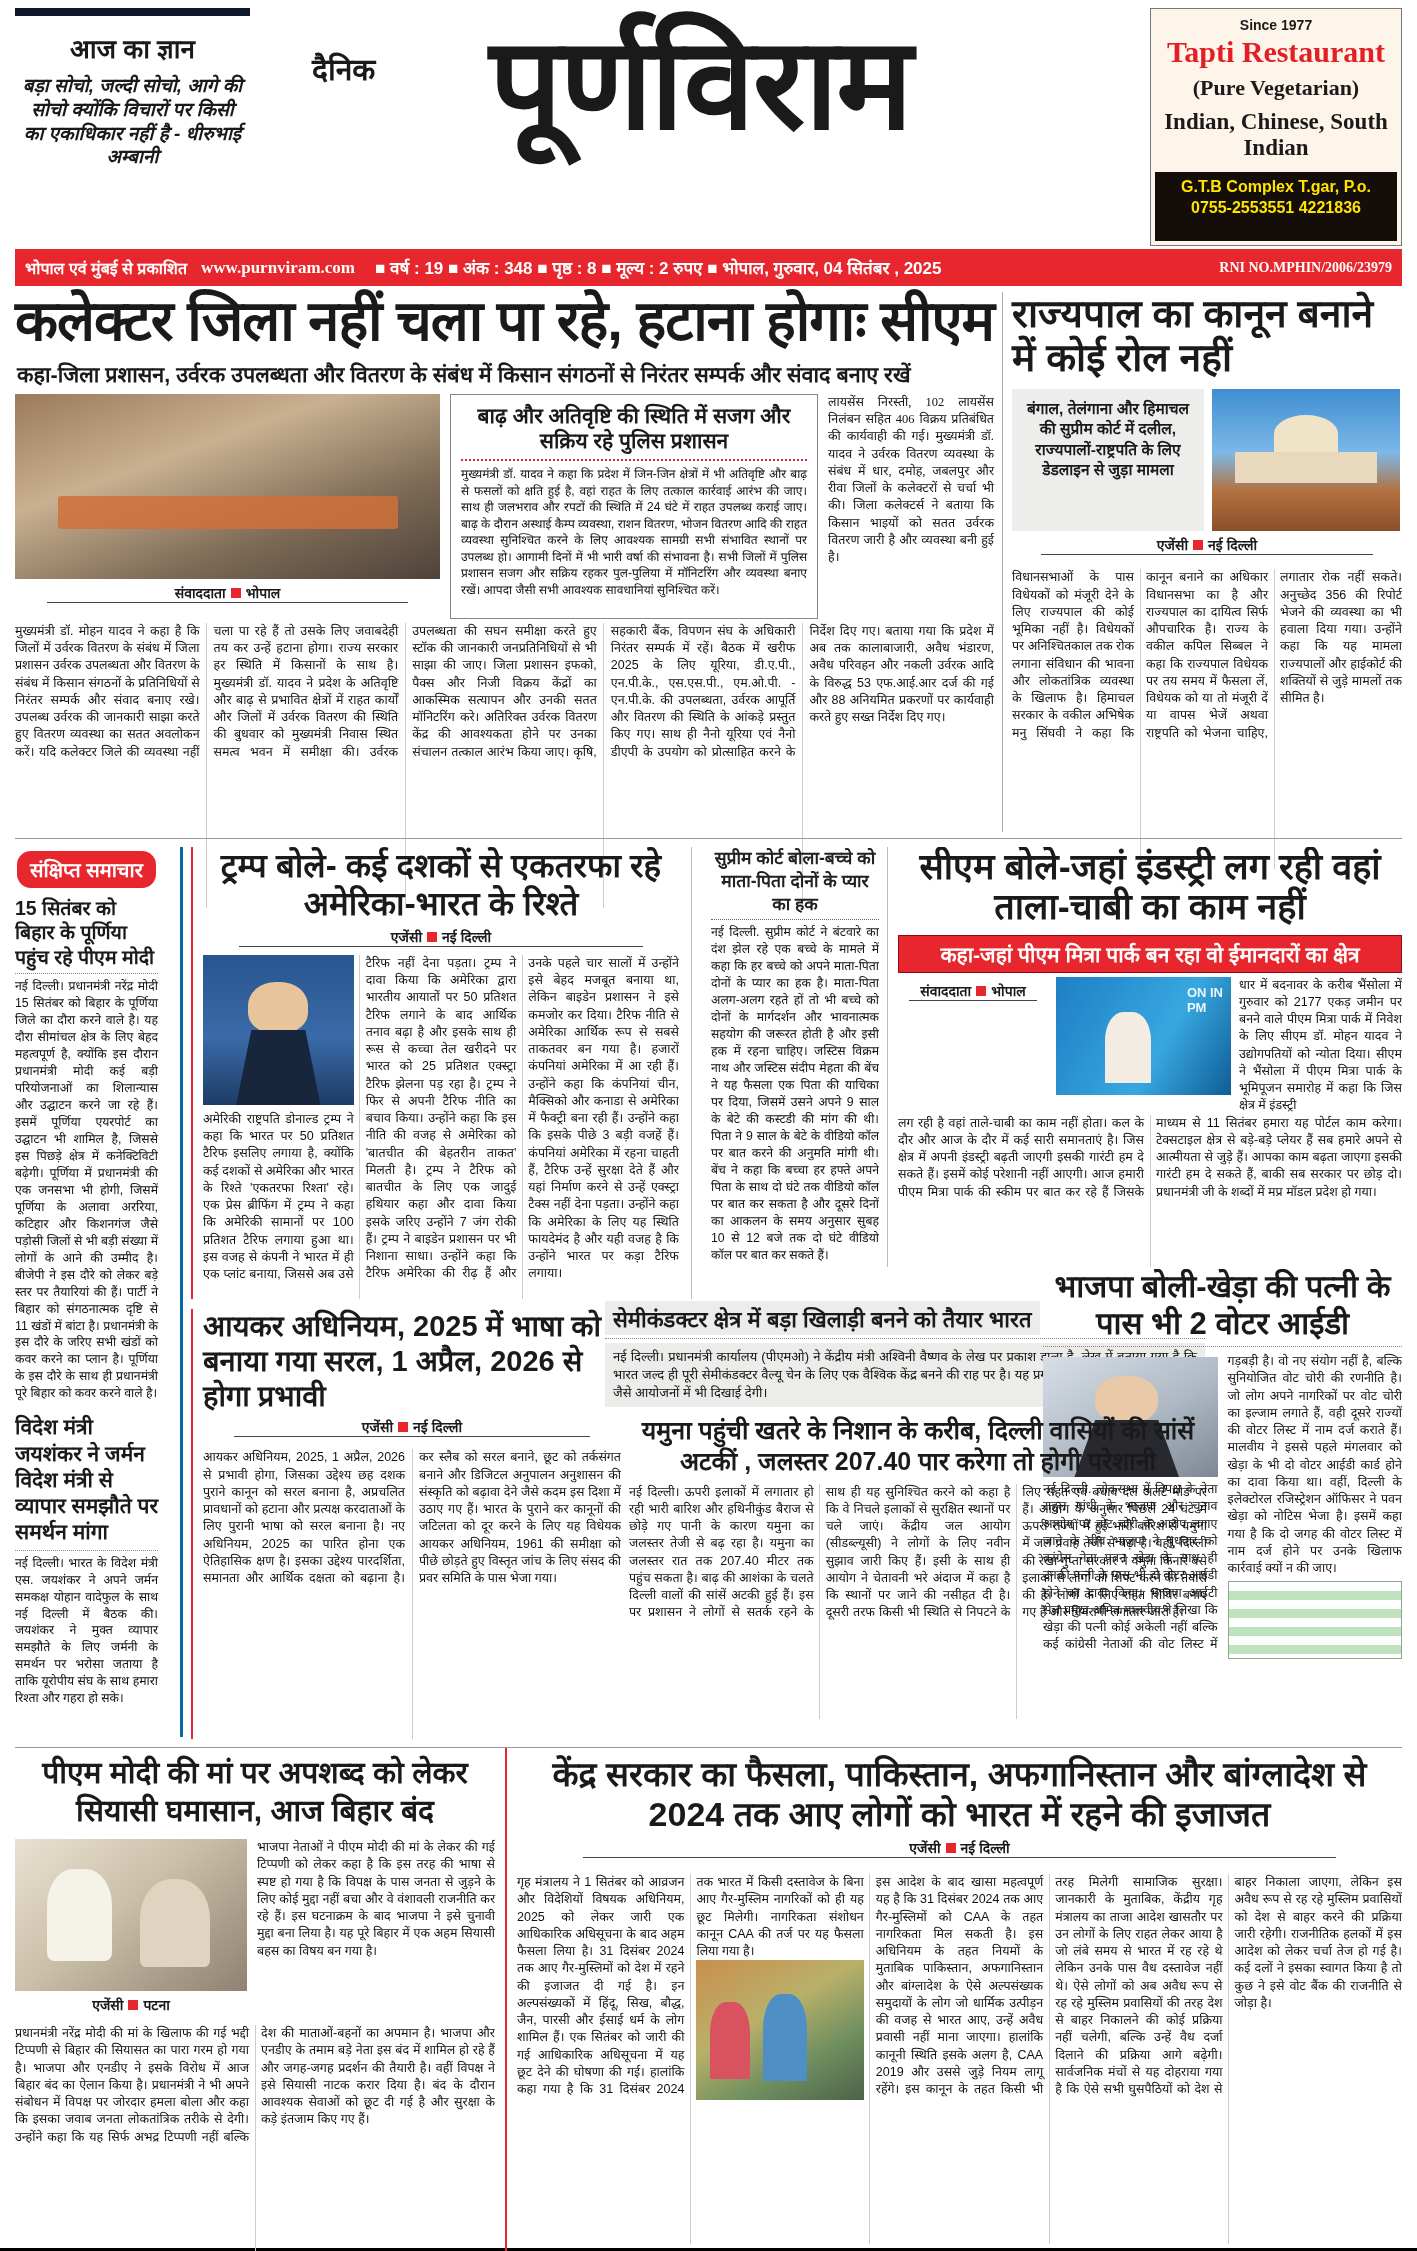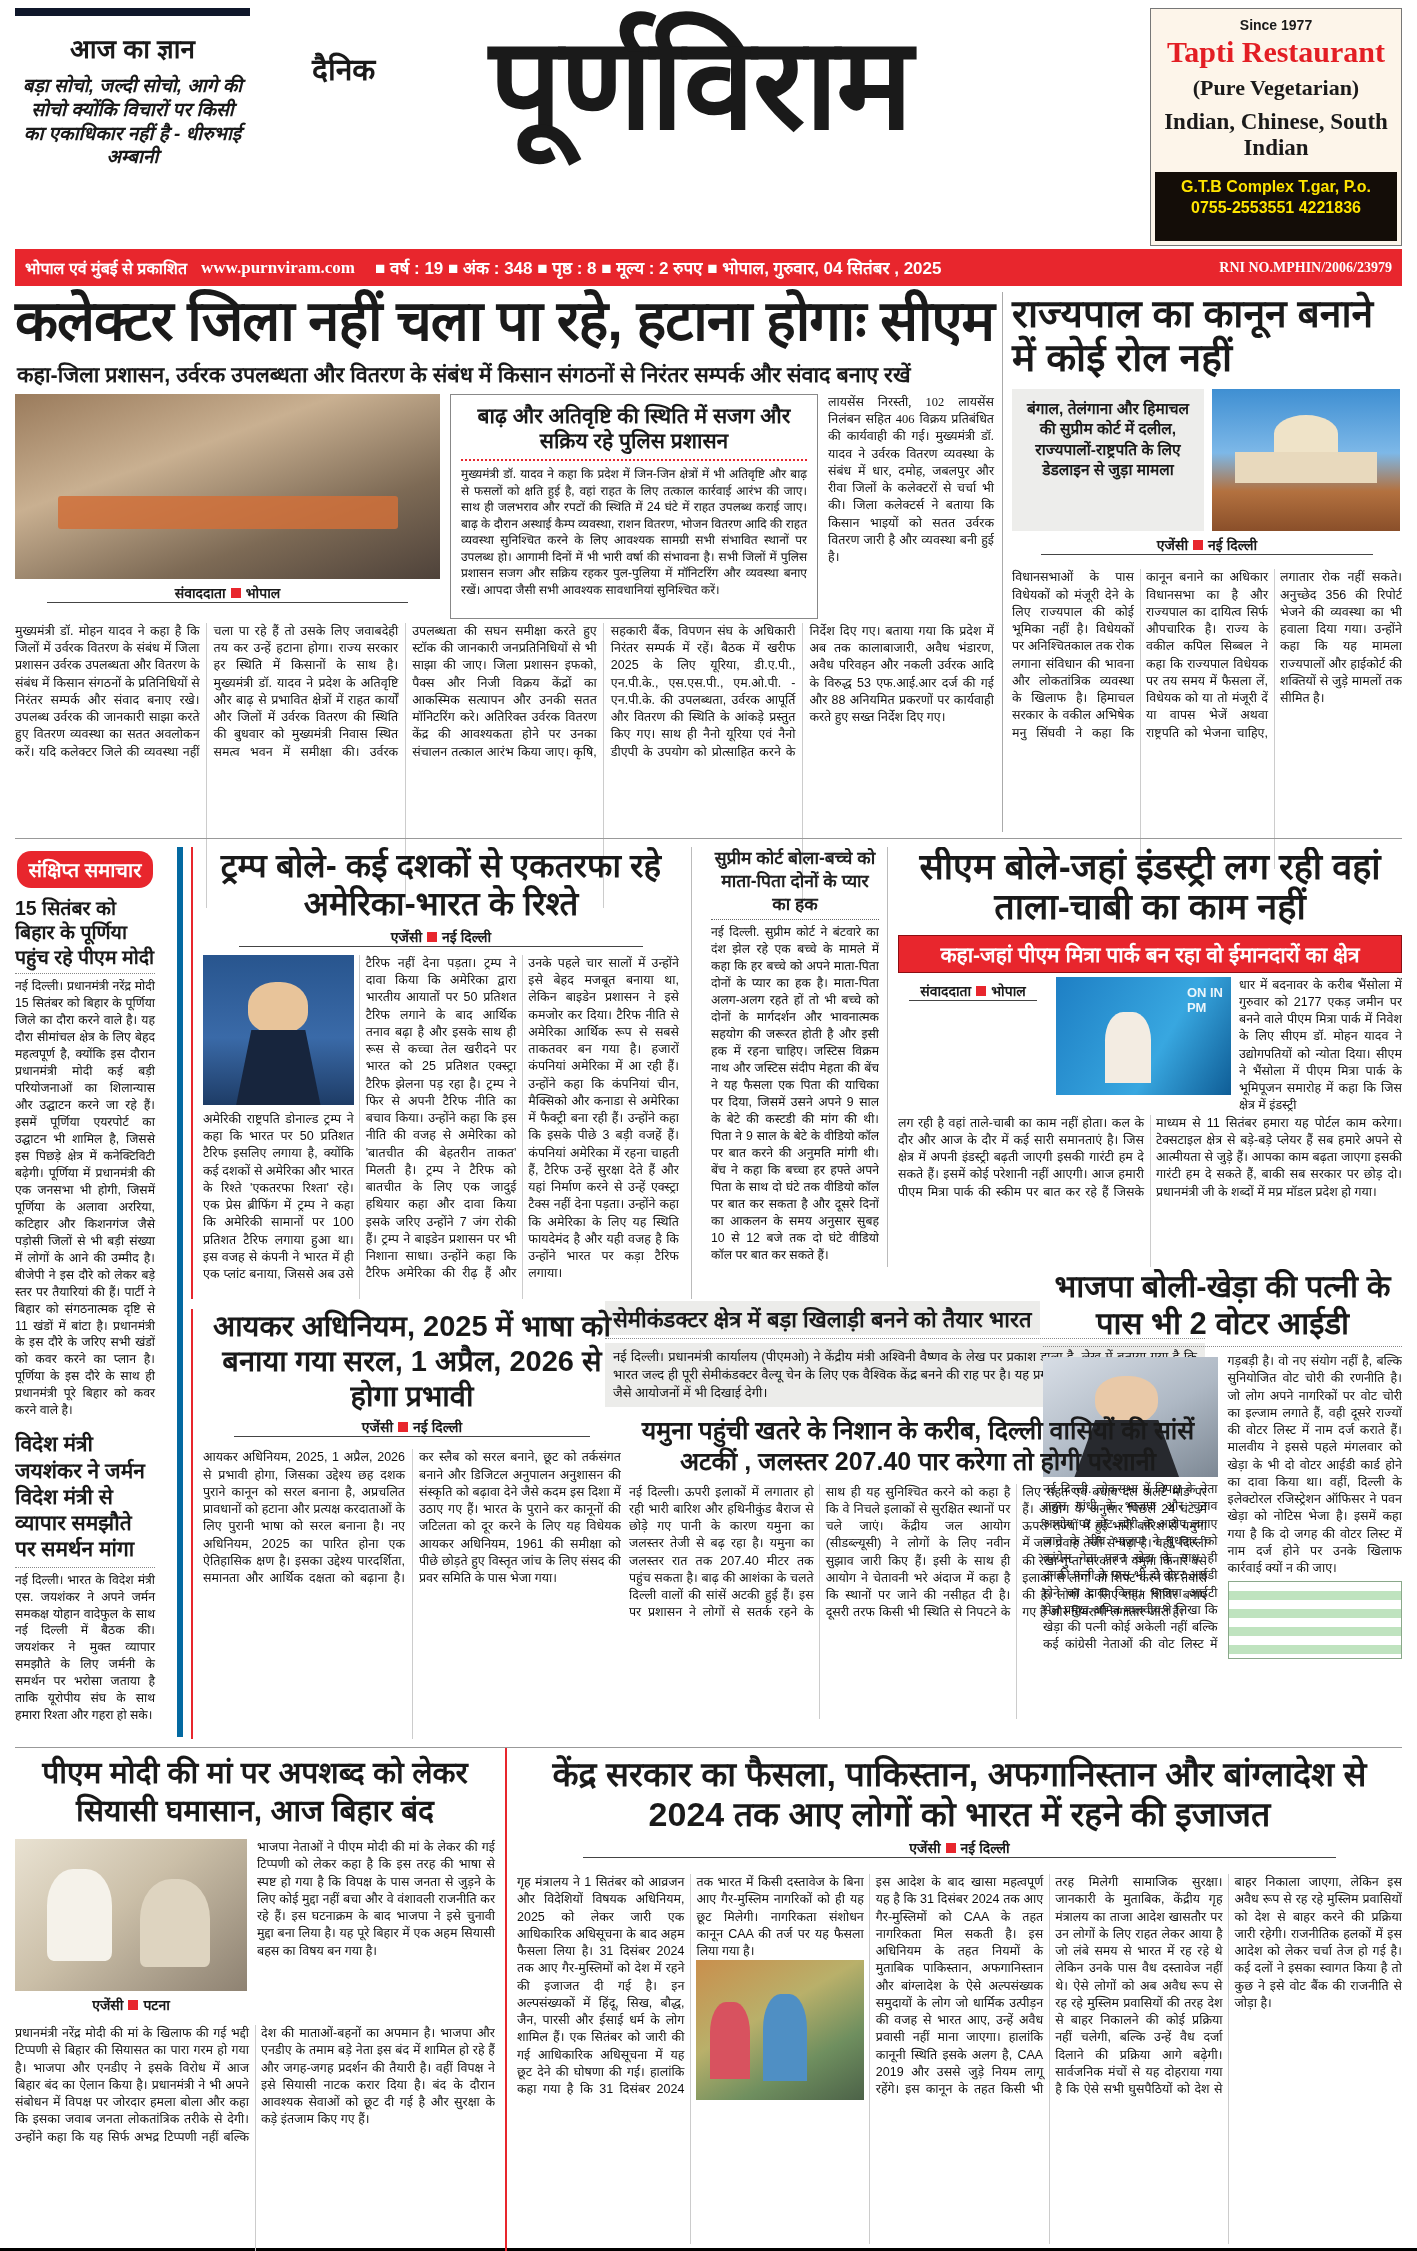--- a/index.html
+++ b/index.html
@@ -57,21 +57,21 @@
   .rs-row { display:flex; gap:8px; margin-top:10px; }
   .rs-box { width:192px; background:#ededeb; font-size:15.5px; font-weight:bold; text-align:center; padding:10px 6px; line-height:1.3; }
   .ph-court { width:188px; height:142px; background:linear-gradient(180deg,#3f8fd2 0%,#7db8e8 45%,#b3713f 72%,#8a4f2a 100%); }
   .ph-court::before { content:""; position:absolute; left:33%; top:18%; width:34%; height:26%; background:#efe3c8; border-radius:50% 50% 0 0; }
   .ph-court::after { content:""; position:absolute; left:12%; top:44%; width:76%; height:22%; background:#e8d9bd; }
   .rs-body { margin-top:6px; height:300px; column-count:3; column-gap:12px; column-rule:1px solid #ccc; overflow:hidden; }
 
   
   .mid { position:relative; height:905px; margin-top:6px; border-top:1px solid #999; }
   .blk { position:absolute; overflow:hidden; }
-  .sidebar { left:0; top:8px; width:168px; height:890px; border-right:6px solid #0369a1; padding-right:22px;}
+  .sidebar { left:0; top:8px; width:168px; height:890px; border-right:3px solid #0369a1; padding-right:22px;}
   .badge { background:#e8262d; color:#fff; font-size:20px; font-weight:bold; text-align:center; border-radius:14px; padding:5px 4px; margin:4px 2px 8px 2px; }
   .sidebar h4 { font-size:19.5px; font-weight:bold; line-height:1.25; margin-bottom:3px; }
   .sb-dots { border:0; border-bottom:1px dotted #888; margin:4px 0; }
   .sidebar .body-txt { font-size:12.3px; }
   .sb2 { margin-top:12px; }
   .sb2 h4 { font-size:21px; }
 
   .trump { left:176px; top:8px; width:488px; height:452px; border-left:2px solid #e8262d; padding-left:10px; }
   .trump h1 { font-size:33px; font-weight:bold; text-align:center; line-height:1.15; }
   .trump-body { column-count:3; column-gap:12px; column-rule:1px solid #ccc; height:345px; overflow:hidden; }
@@ -101,21 +101,21 @@
 
   .kheda { left:1022px; top:430px; width:365px; height:475px; padding-left:6px; }
   .kheda h1 { font-size:31px; font-weight:bold; text-align:center; line-height:1.18; }
   .kheda-body { column-count:2; column-gap:10px; height:370px; overflow:hidden; margin-top:6px;}
   .ph-kheda { width:100%; height:120px; background:linear-gradient(150deg,#d8dee6 0%,#aeb8c4 55%,#7d8894 100%); break-inside:avoid; margin:4px 0;}
   .ph-kheda::before { content:""; position:absolute; left:30%; top:16%; width:36%; height:40%; background:#e9c9a8; border-radius:45%;}
   .ph-kheda::after { content:""; position:absolute; left:18%; top:52%; width:60%; height:48%; background:#27292e; clip-path:polygon(0 100%,20% 0,80% 0,100% 100%);}
   .tbl { width:100%; height:78px; background:repeating-linear-gradient(180deg,#ffffff 0 9px,#bfe3bf 9px 18px); border:1px solid #8aa88a; break-inside:avoid; margin-top:4px;}
 
   .income { left:176px; top:470px; width:430px; height:430px; border-left:2px solid #e8262d; padding-left:10px;}
-  .income h1 { font-size:29px; font-weight:bold; text-align:center; line-height:1.2; }
+  .income h1 { font-size:29px; font-weight:bold; line-height:1.2; }
   .income-body { column-count:2; column-gap:14px; column-rule:1px solid #ccc; height:300px; overflow:hidden; margin-top:4px;}
 
   .yamuna { left:614px; top:576px; width:578px; height:325px; }
   .yamuna h1 { font-size:25px; font-weight:bold; text-align:center; line-height:1.25; }
   .yamuna-body { column-count:3; column-gap:12px; column-rule:1px solid #ccc; height:235px; overflow:hidden; margin-top:6px;}
 
   
   .bottom { display:flex; margin-top:4px; border-top:1px solid #999; height:596px; }
   .modi { width:492px; padding:6px 10px 0 0; border-right:2px solid #e8262d; }
   .modi h1 { font-size:30px; font-weight:bold; text-align:center; line-height:1.25; }

